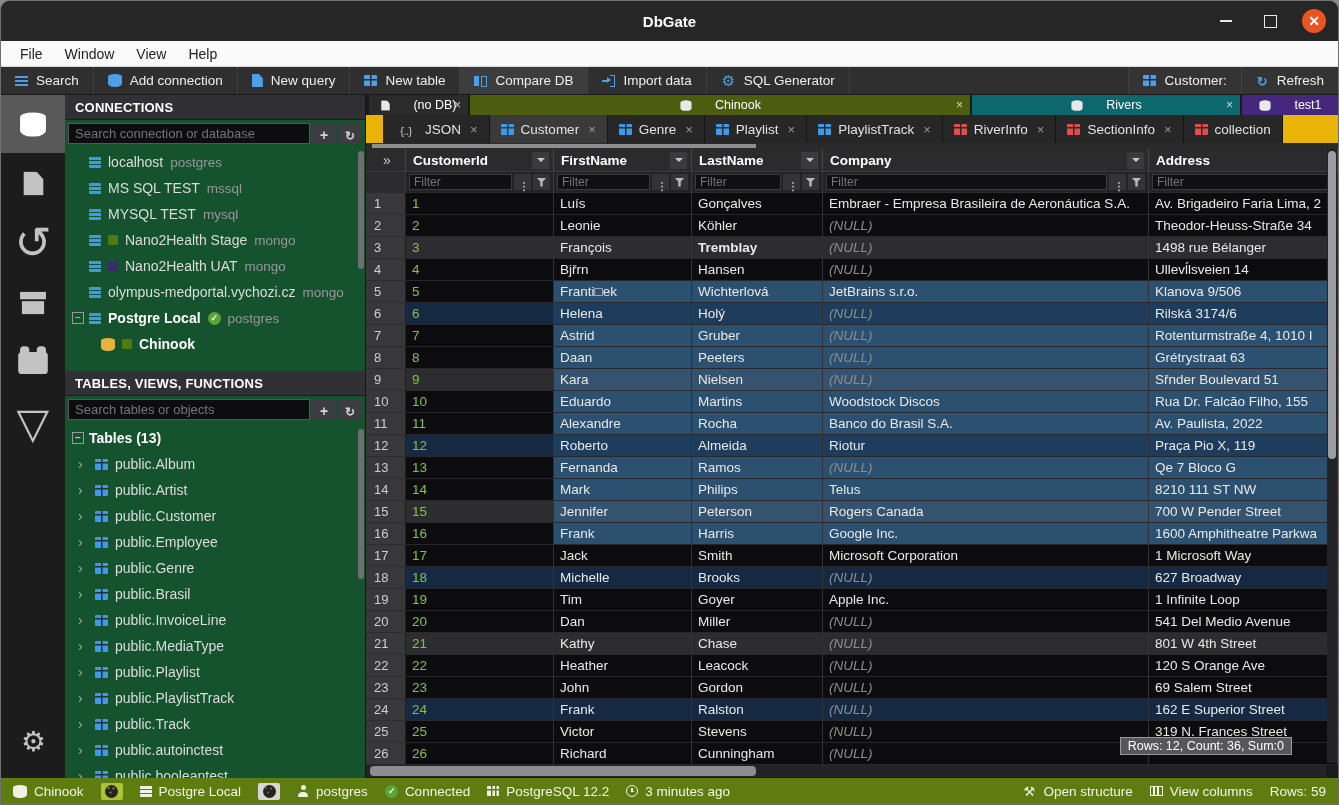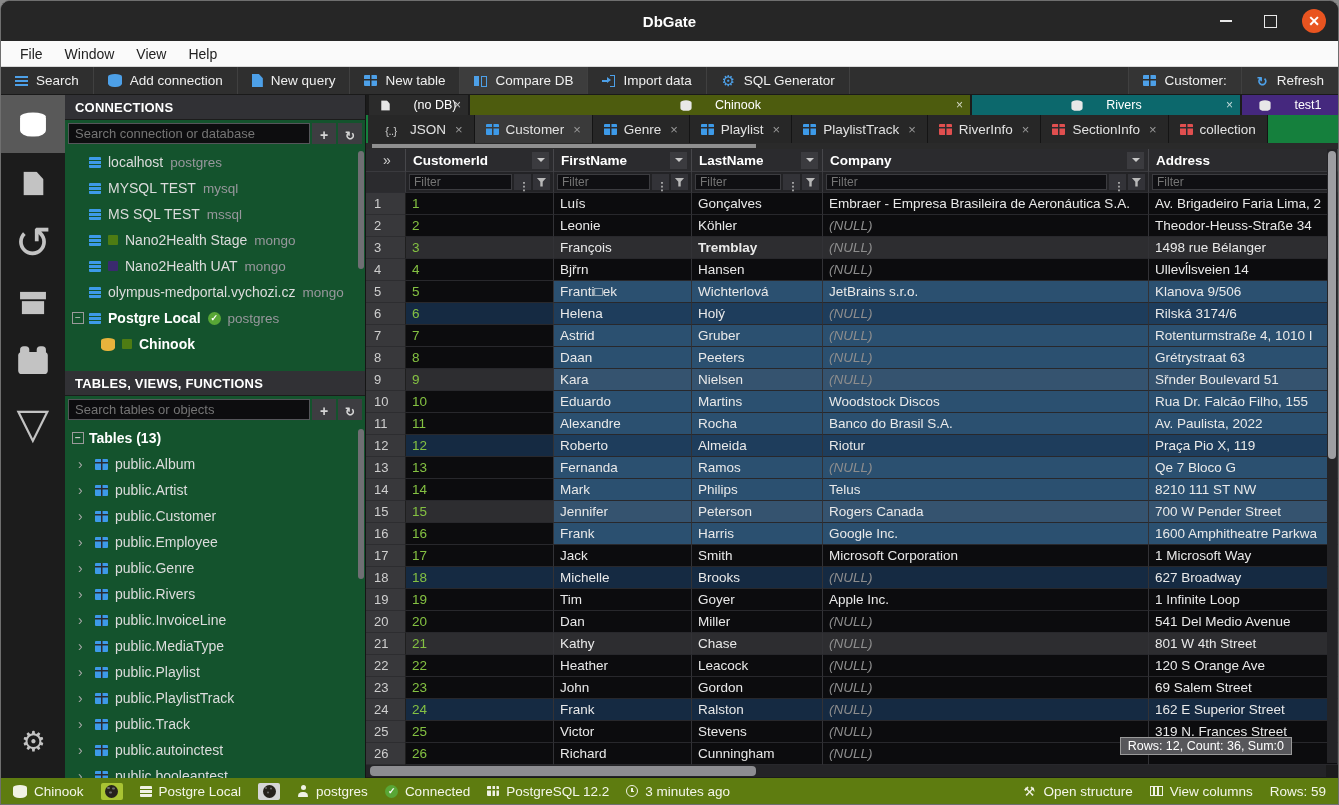--- a/index.html
+++ b/index.html
@@ -118,21 +118,21 @@
   .titem .ic-table,.tab .ic-table{--hole:#2a2b2f;}
   .tgroup{position:relative;height:26px;display:flex;align-items:center;padding-left:24px;color:#fff;font-weight:bold;font-size:14px;}
   .vthumb{position:absolute;right:1px;width:6px;border-radius:3px;background:#6f6f73;}
 
   
   .main{flex:1;position:relative;background:#242424;display:flex;flex-direction:column;min-width:0;}
   .tab-groups{height:20px;display:flex;gap:2px;padding-left:3px;background:#1b1b1b;flex:none;}
   .group-tab{position:relative;display:flex;align-items:center;justify-content:center;gap:22px;color:#fff;font-size:12.5px;flex:none;}
   .group-tab .ic{color:#e8e8e8;transform:scale(0.8);}
   .gt-close{position:absolute;right:7px;color:rgba(255,255,255,0.75);font-size:12px;}
-  .tab-bar{height:28px;display:flex;padding-left:2px;background:#15803d;flex:none;}
+  .tab-bar{height:28px;display:flex;padding-left:17px;background:#eab308;flex:none;}
   .tab{display:flex;align-items:center;gap:7px;padding:0 11px;background:#272727;border-right:1px solid #141414;color:#e2e2e2;font-size:13.5px;white-space:nowrap;}
   .tab.active{background:#3a3a3a;}
   .tab.active .ic-table{--hole:#3a3a3a;}
   .tab-close{color:#9a9a9a;font-size:13px;margin-left:2px;}
   .tabscroll{height:6px;background:#2a2a2a;position:relative;flex:none;}
   .tabscroll .thumb{position:absolute;left:6px;top:1px;width:384px;height:4px;background:#8f8f8f;}
 
   
   .grid{flex:1;position:relative;background:#1b1b1c;overflow:hidden;}
   .ghead,.gfilter,.grow{display:flex;width:100%;}
@@ -274,27 +274,27 @@
             </div>
         </div>
         <div class="plist" id="connections-list">
             <div class="citem">
               <span class="ic ic-server c-blue"></span>
               <span class="cname">localhost</span>
               <span class="engine">postgres</span>
             </div>
             <div class="citem">
               <span class="ic ic-server c-blue"></span>
+              <span class="cname">MS SQL TEST</span>
+              <span class="engine">mssql</span>
+            </div>
+            <div class="citem">
+              <span class="ic ic-server c-blue"></span>
               <span class="cname">MYSQL TEST</span>
               <span class="engine">mysql</span>
-            </div>
-            <div class="citem">
-              <span class="ic ic-server c-blue"></span>
-              <span class="cname">MS SQL TEST</span>
-              <span class="engine">mssql</span>
             </div>
             <div class="citem">
               <span class="ic ic-server c-blue"></span>
               <span class="sq" style="background: rgb(78, 124, 19);"></span>
               <span class="cname">Nano2Health Stage</span>
               <span class="engine">mongo</span>
             </div>
             <div class="citem">
               <span class="ic ic-server c-blue"></span>
               <span class="sq" style="background: rgb(58, 42, 110);"></span>
@@ -360,21 +360,21 @@
                 <span class="tname">public.Employee</span>
               </div>
               <div class="titem">
                 <span class="chev">›</span>
                 <span class="ic ic-table" style="color: rgb(61, 154, 232);"></span>
                 <span class="tname">public.Genre</span>
               </div>
               <div class="titem">
                 <span class="chev">›</span>
                 <span class="ic ic-table" style="color: rgb(61, 154, 232);"></span>
-                <span class="tname">public.Rivers</span>
+                <span class="tname">public.Brasil</span>
               </div>
               <div class="titem">
                 <span class="chev">›</span>
                 <span class="ic ic-table" style="color: rgb(61, 154, 232);"></span>
                 <span class="tname">public.InvoiceLine</span>
               </div>
               <div class="titem">
                 <span class="chev">›</span>
                 <span class="ic ic-table" style="color: rgb(61, 154, 232);"></span>
                 <span class="tname">public.MediaType</span>

